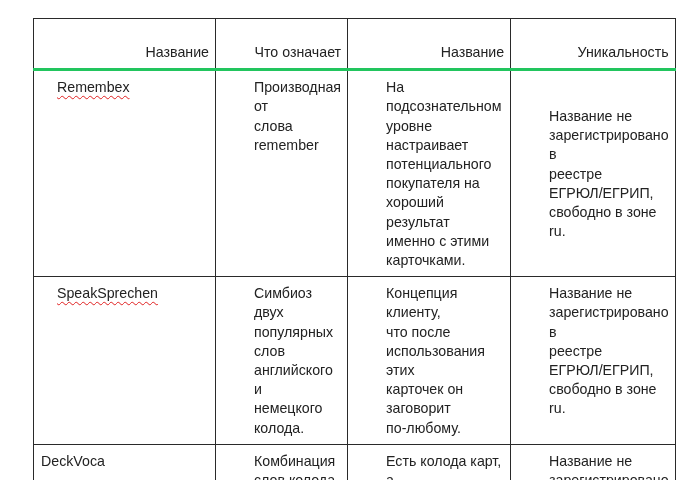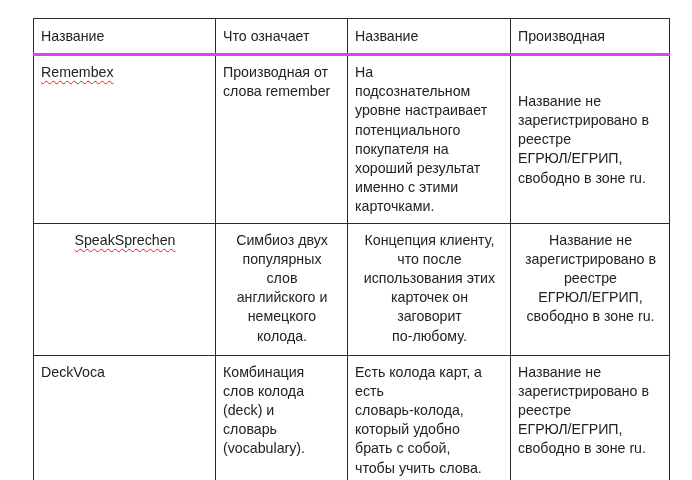--- a/index.html
+++ b/index.html
@@ -27,60 +27,63 @@
       border: 1px solid #2a2a2a;
       vertical-align: top;
       text-align: left;
       font-weight: normal;
       padding: 7px 6px 6px 7px;
       line-height: 19.2px;
       box-sizing: border-box;
     }
     .doc-table thead th {
       height: 36px;
-      padding-top: 8px;
-      border-bottom: 3px solid #d946ef;
+      padding-top: 24px;
+      border-bottom: 3px solid #22c55e;
+      text-align: right;
     }
     .col1 { width: 182px; }
     .col2 { width: 132px; }
     .col3 { width: 163px; }
     .col4 { width: 159px; }
 
     .row1 td { height: 167px; }
-    .row2 td { height: 132px; text-align: center; }
+    .row2 td { height: 132px; }
     .row3 td { height: 140px; }
 
     .valign-mid { vertical-align: middle !important; }
 
     .spell {
       text-decoration: underline wavy #e02020;
       text-decoration-thickness: 1px;
       text-underline-offset: 3px;
+      margin-left: 16px;
     }
     .cell-text {
       white-space: pre-line;
       display: block;
+      margin-left: 31px;
     }
   </style>
 </head>
 <body>
 
 <table class="doc-table">
   <colgroup>
     <col class="col1">
     <col class="col2">
     <col class="col3">
     <col class="col4">
   </colgroup>
   <thead>
     <tr>
       <th>Название</th>
       <th>Что означает</th>
       <th>Название</th>
-      <th>Производная</th>
+      <th>Уникальность</th>
     </tr>
   </thead>
   <tbody>
     <tr class="row1">
       <td>
         <span class="spell">Remembex</span>
       </td>
       <td>
         <span class="cell-text">Производная от
 слова remember</span>

